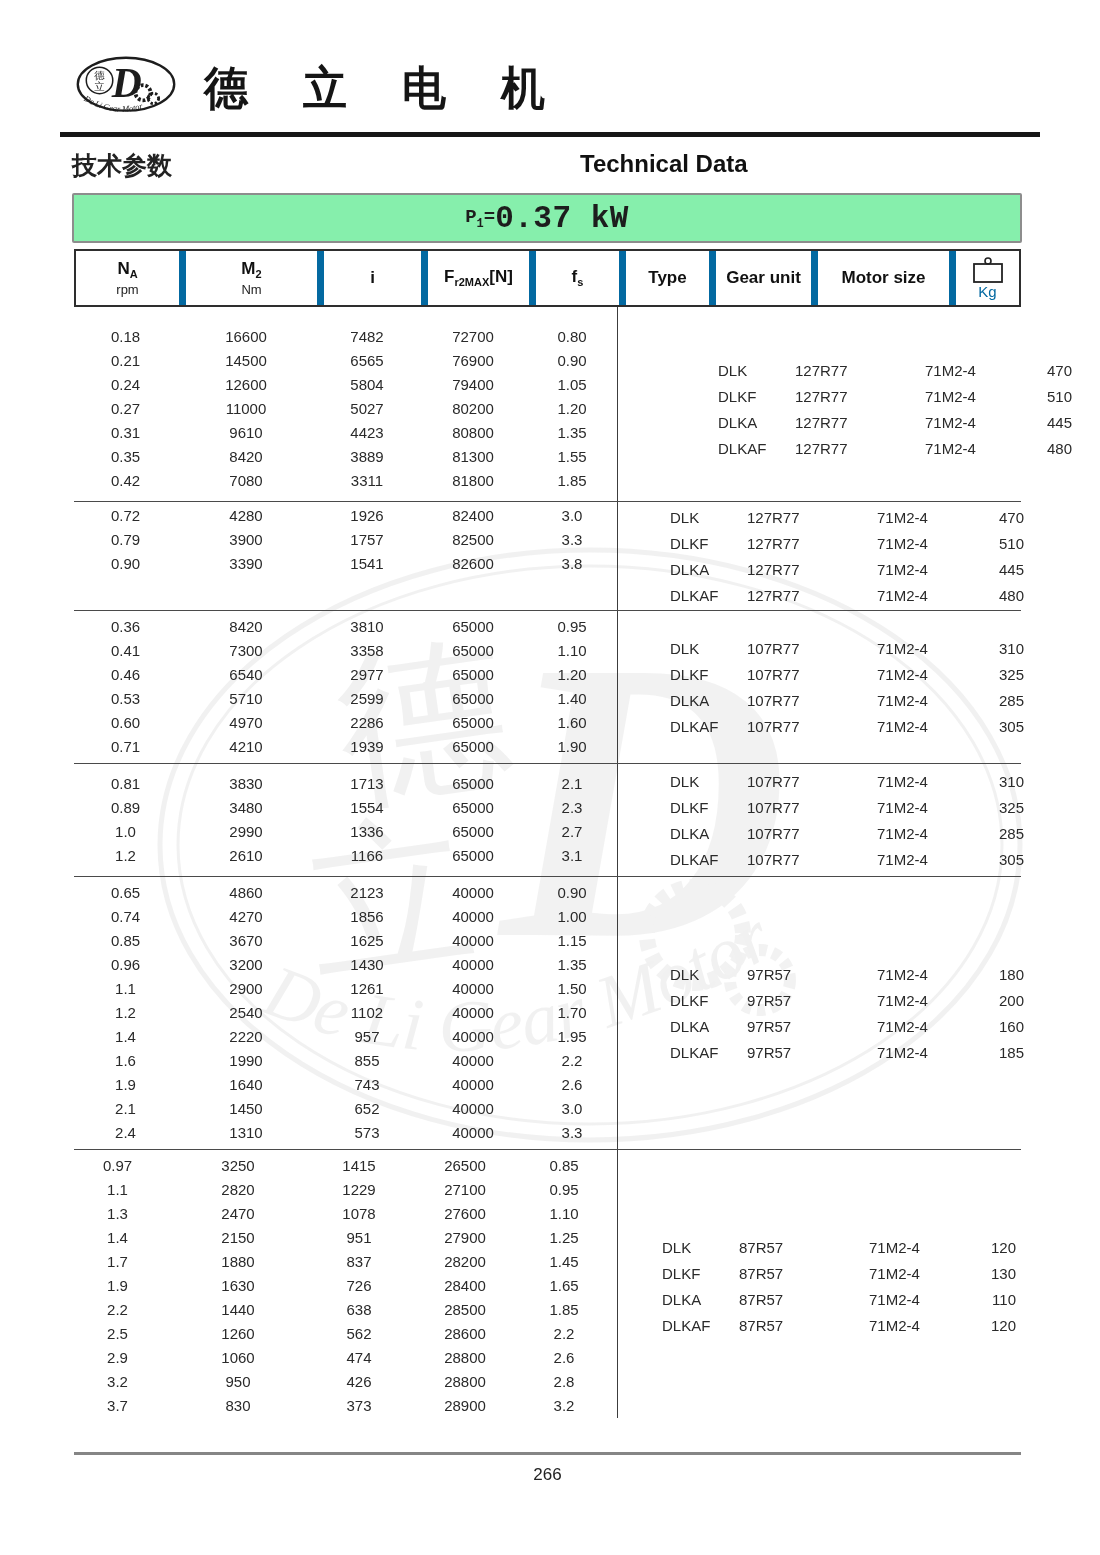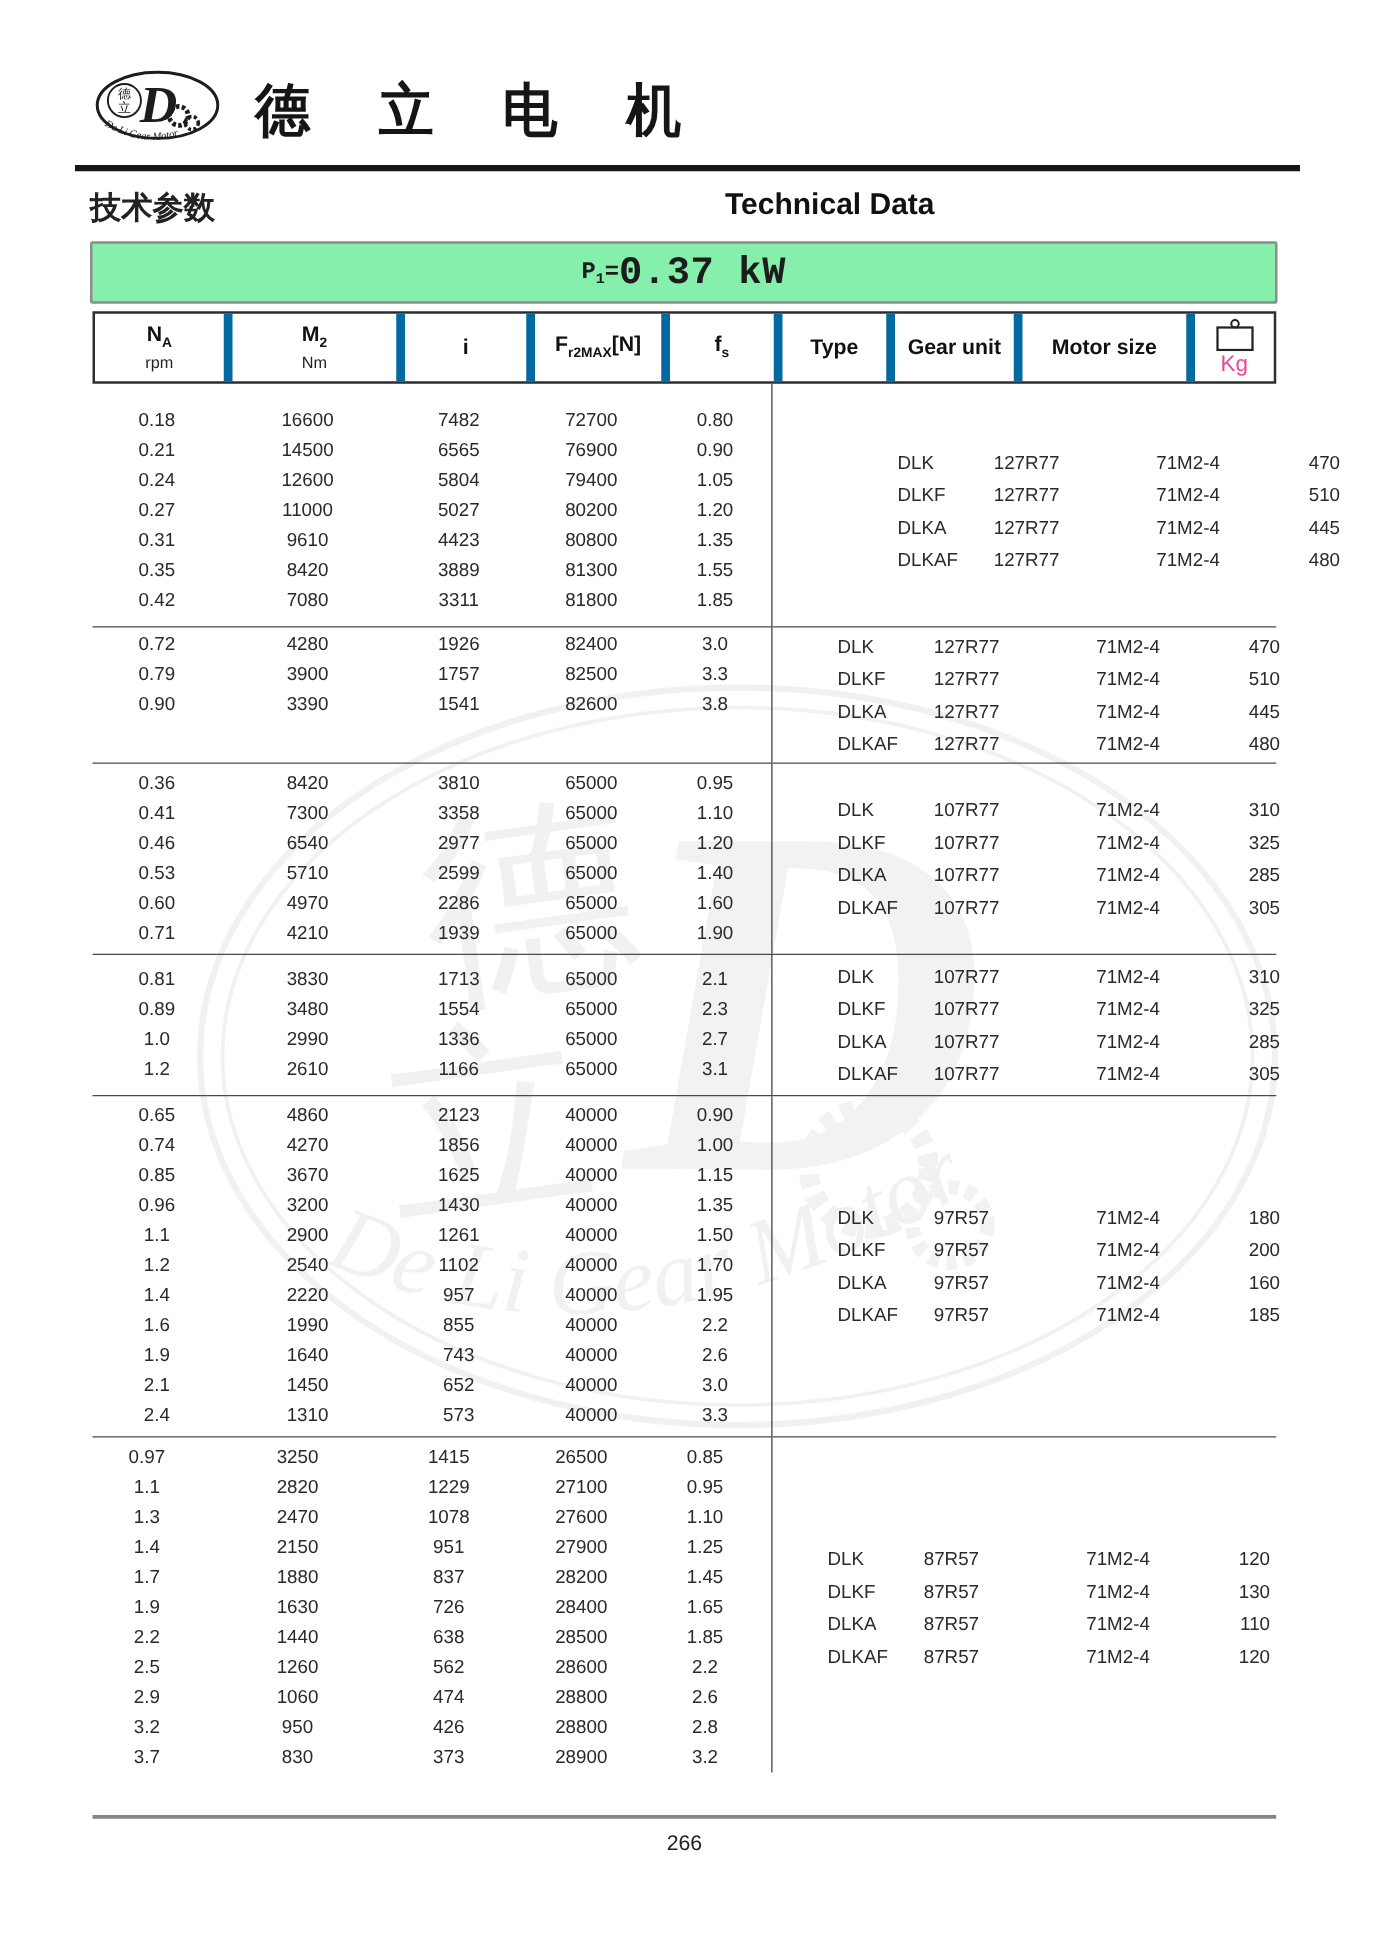--- a/index.html
+++ b/index.html
@@ -30,21 +30,21 @@
   
   .thead{margin:6px 0 0 74px;width:947px;box-sizing:border-box;height:58px;
       border:2px solid #2e2e2e;display:grid;
       grid-template-columns:103px 138px 104px 108px 90px 90px 102px 138px 70px;}
   .th{border-left:7px solid #0369a1;display:flex;flex-direction:column;
       align-items:center;justify-content:center;line-height:1.05;}
   .th:first-child{border-left:none;}
   .th .main{font-size:17px;font-weight:bold;color:#111;}
   .th .main sub{font-size:11px;font-weight:bold;}
   .th .unit{font-size:13px;color:#222;margin-top:2px;}
-  .kg-label{font-size:18px;color:#ec4899;margin-top:1px;}
+  .kg-label{font-size:15px;color:#0369a1;margin-top:1px;}
 
   
   .tbody{margin-left:74px;width:947px;}
   .group{position:relative;display:flex;align-items:center;
       border-bottom:1px solid #4a4a4a;padding:4px 0;}
   .group.first{padding-top:18px;padding-bottom:8px;gap:48px;}
   .group.top-align{align-items:flex-start;padding:2px 0;}
   .group.last{border-bottom:none;padding-bottom:0;justify-content:center;}
   .g-left{width:543px;display:grid;grid-template-columns:103px 138px 104px 108px 90px;}
   .num{height:24px;line-height:24px;text-align:center;font-size:15px;color:#2a2a2a;}

